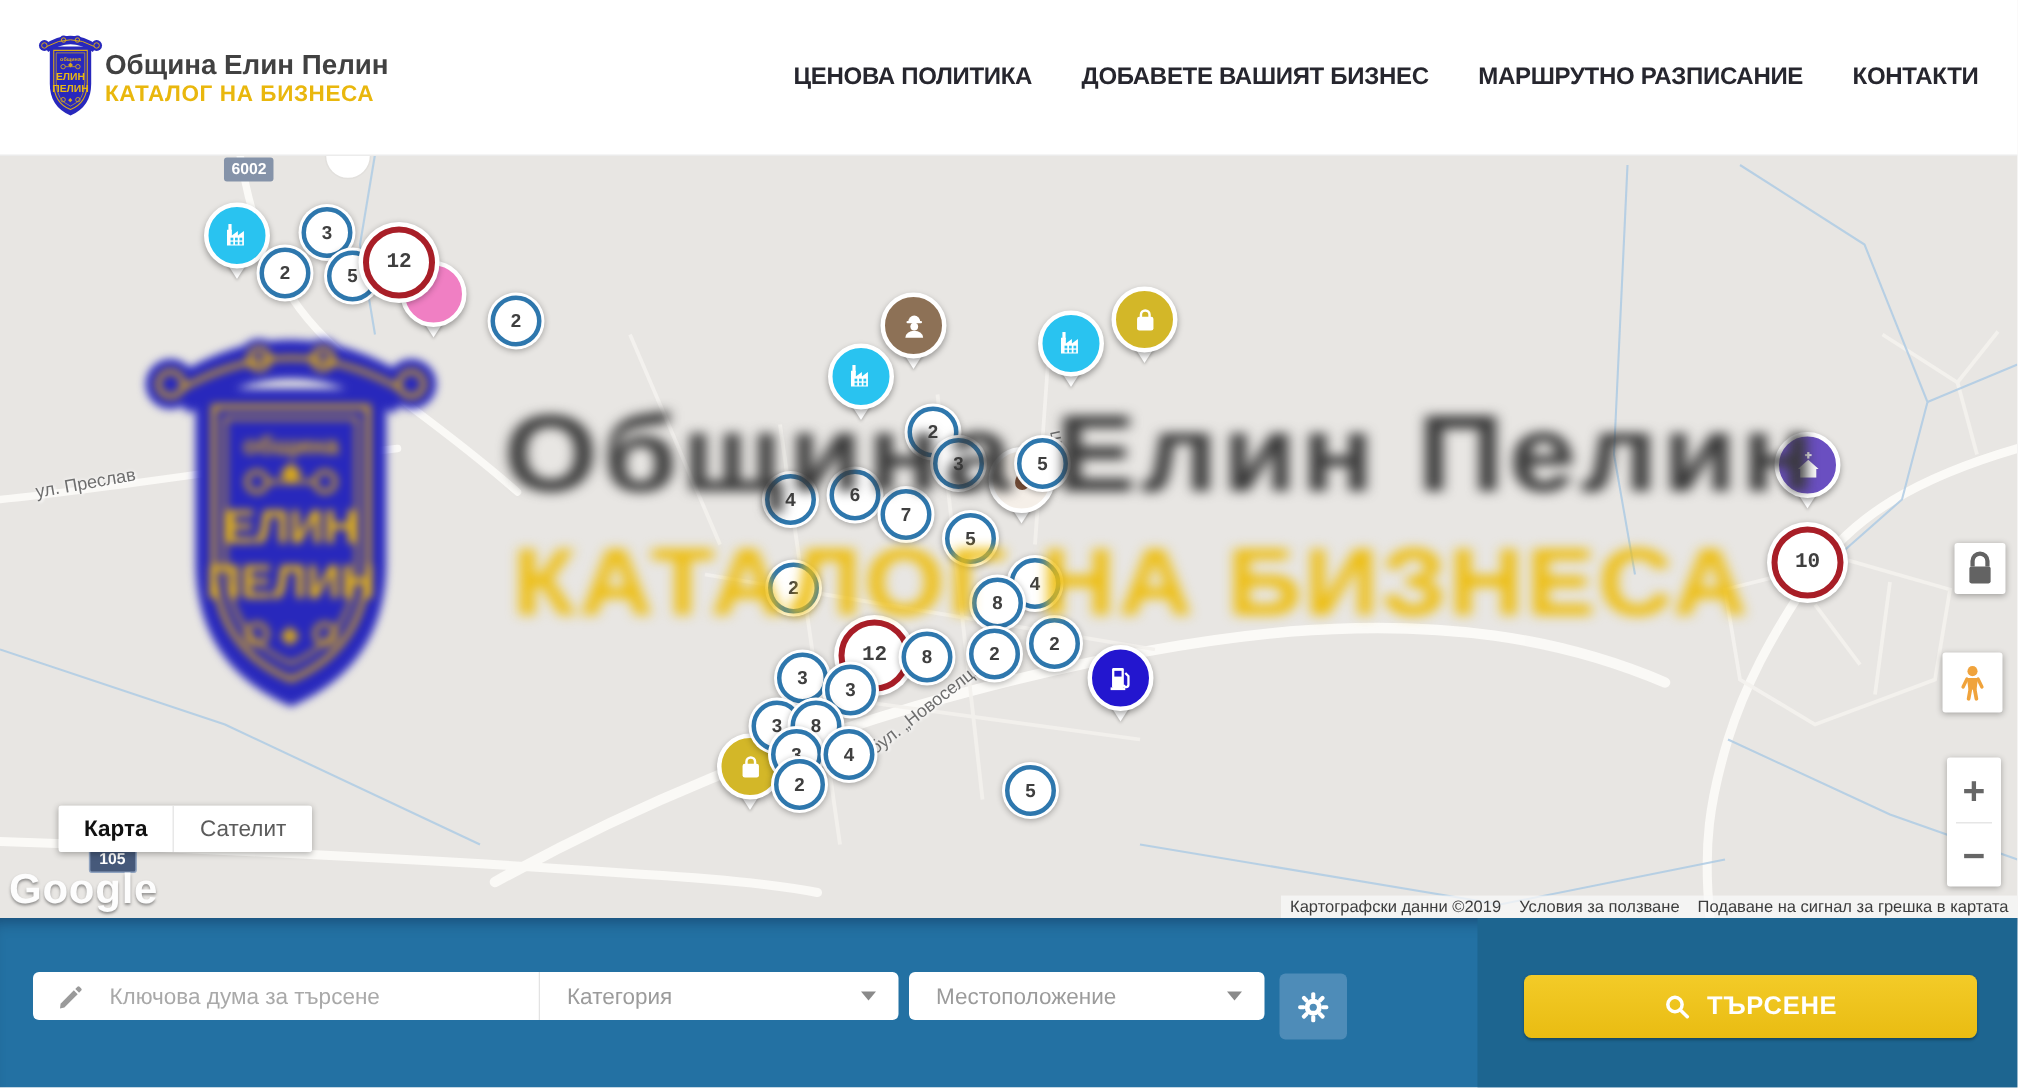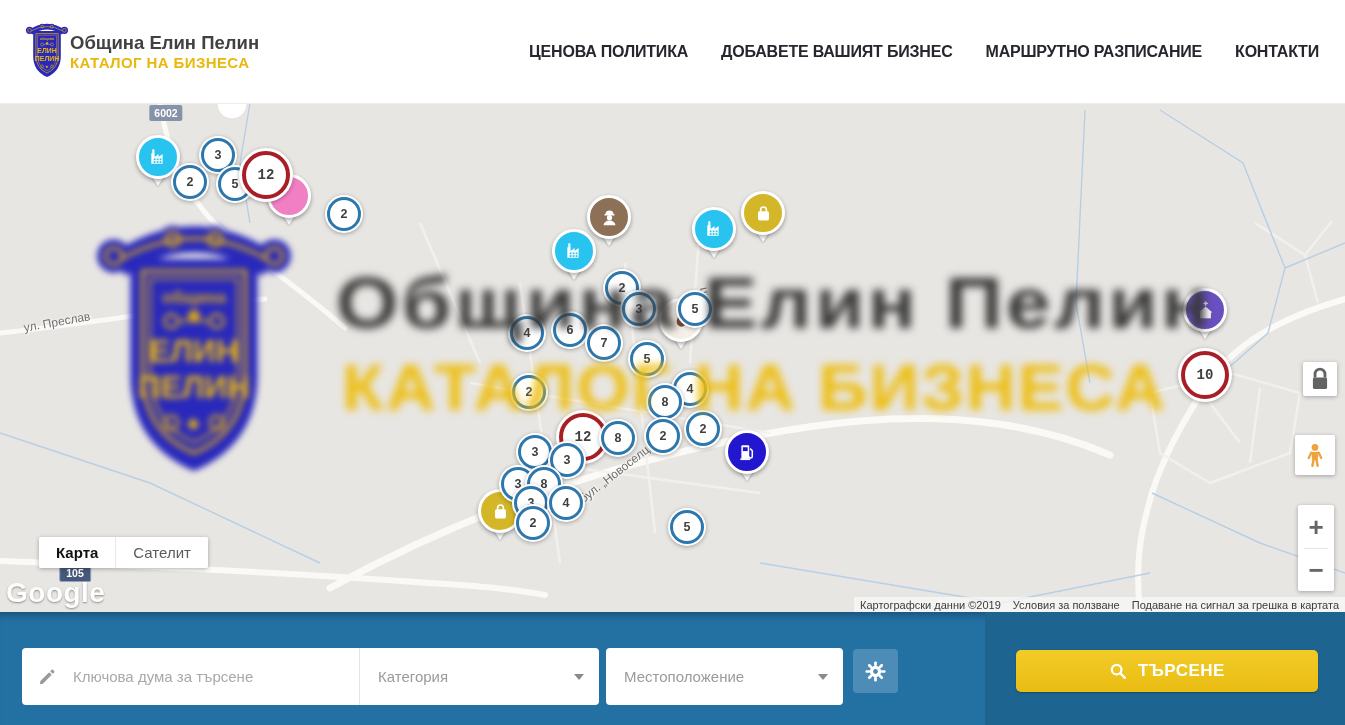--- a/index.html
+++ b/index.html
@@ -72,21 +72,21 @@
     letter-spacing:.5px;text-shadow:0 1px 2px rgba(70,70,70,.55);cursor:pointer;}
   #map-attribution{position:absolute;right:0;bottom:0;z-index:50;height:15px;display:flex;align-items:center;
     background:rgba(248,248,248,.75);font-size:11px;color:#3c3c3c;}
   #map-attribution span{padding:0 6px;white-space:nowrap;}
   #map-attribution .attr-link{cursor:pointer;}
 
   
   .bar{position:absolute;left:0;top:612px;width:1345px;height:113px;background:#2371a3;z-index:60;
     box-shadow:inset 0 9px 10px -7px rgba(0,0,30,.35);}
   .bar-right{position:absolute;left:985px;top:0;right:0;bottom:0;background:#1d6590;}
-  .field{position:absolute;top:36px;height:57px;background:#fff;display:flex;align-items:center;box-sizing:border-box;justify-content:center;}
+  .field{position:absolute;top:36px;height:32px;background:#fff;display:flex;align-items:center;box-sizing:border-box;justify-content:center;}
   #keyword-box{left:22px;width:338px;border-radius:4px 0 0 4px;border-right:1px solid #e3e3e3;}
   #keyword-box svg{width:19px;height:19px;margin:0 14px 0 16px;flex:none;}
   #keyword-input{border:none;outline:none;flex:1;font-size:15px;color:#444;font-family:"Liberation Sans",sans-serif;background:transparent;min-width:0;}
   #keyword-input::placeholder{color:#a9a9a9;}
   #category-box{left:360px;width:239px;border-radius:0 4px 4px 0;cursor:pointer;}
   #location-box{left:606px;width:237px;border-radius:4px;cursor:pointer;}
   .select-label{font-size:15px;color:#9b9b9b;padding-left:18px;flex:1;}
   .chevron{width:0;height:0;border-left:5.5px solid transparent;border-right:5.5px solid transparent;
     border-top:6.5px solid #8a8a8a;margin-right:15px;}
   #gear-btn{position:absolute;left:853px;top:37px;width:45px;height:44px;background:#4e8cb8;border-radius:4px;

